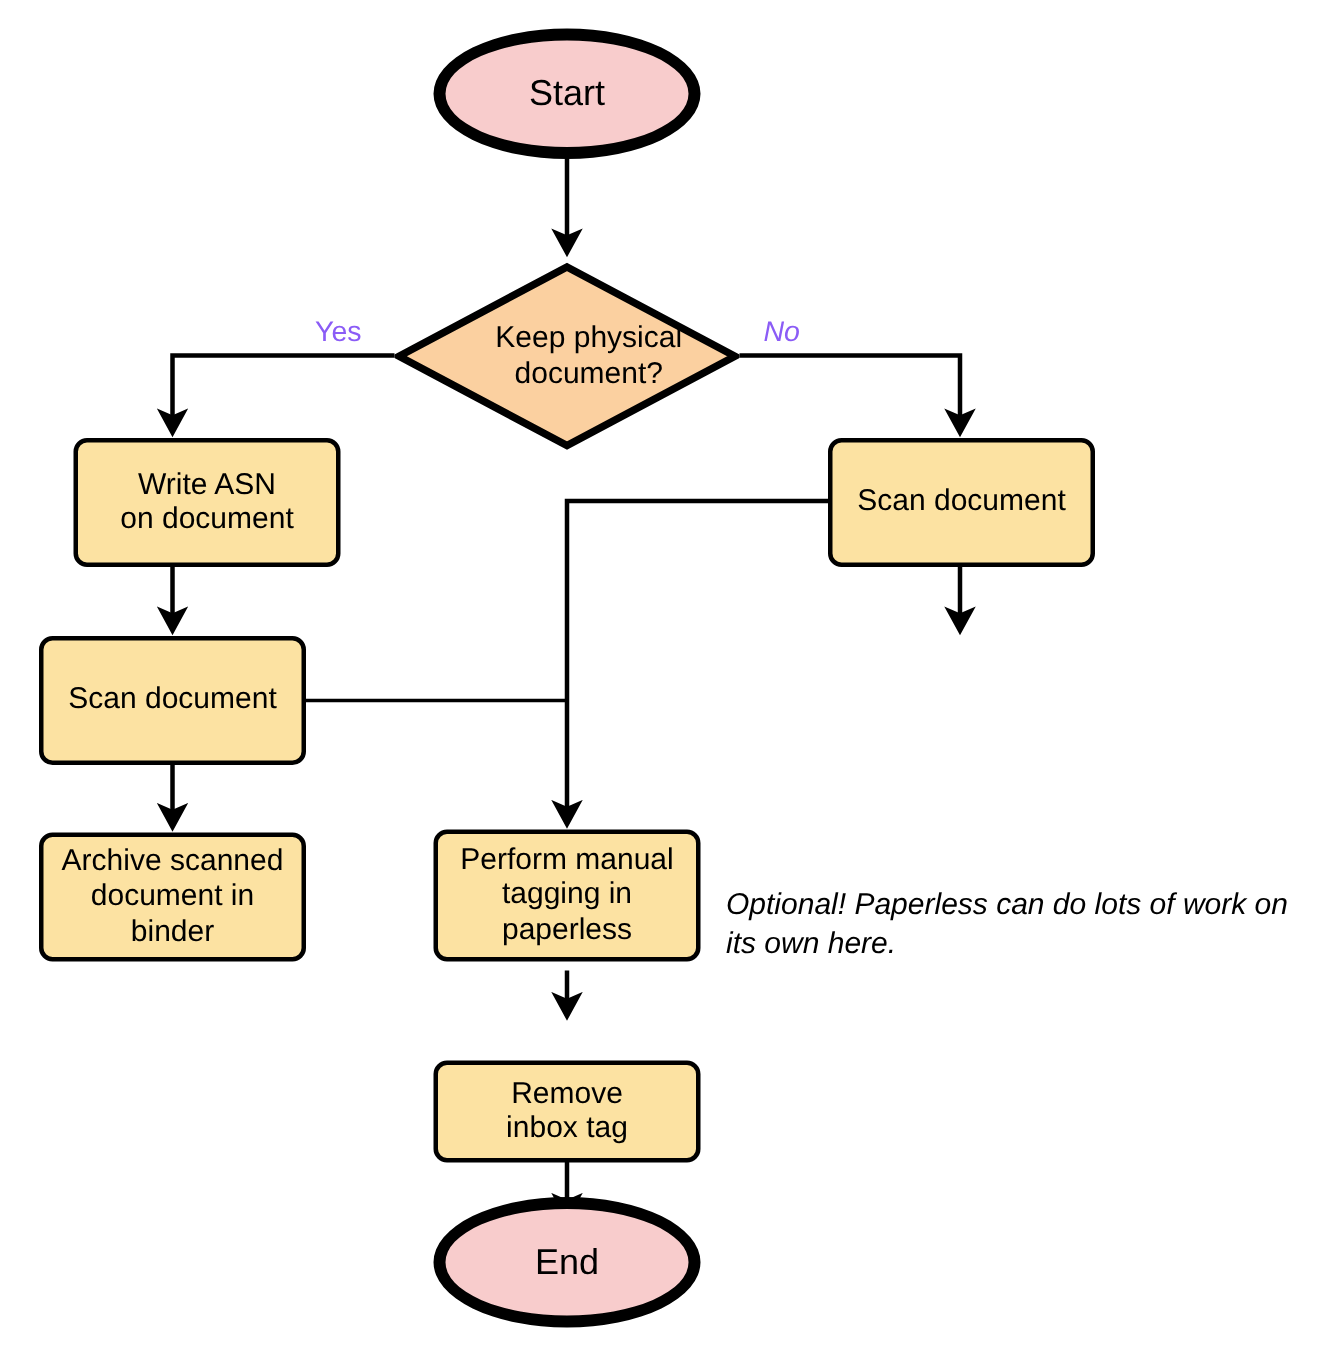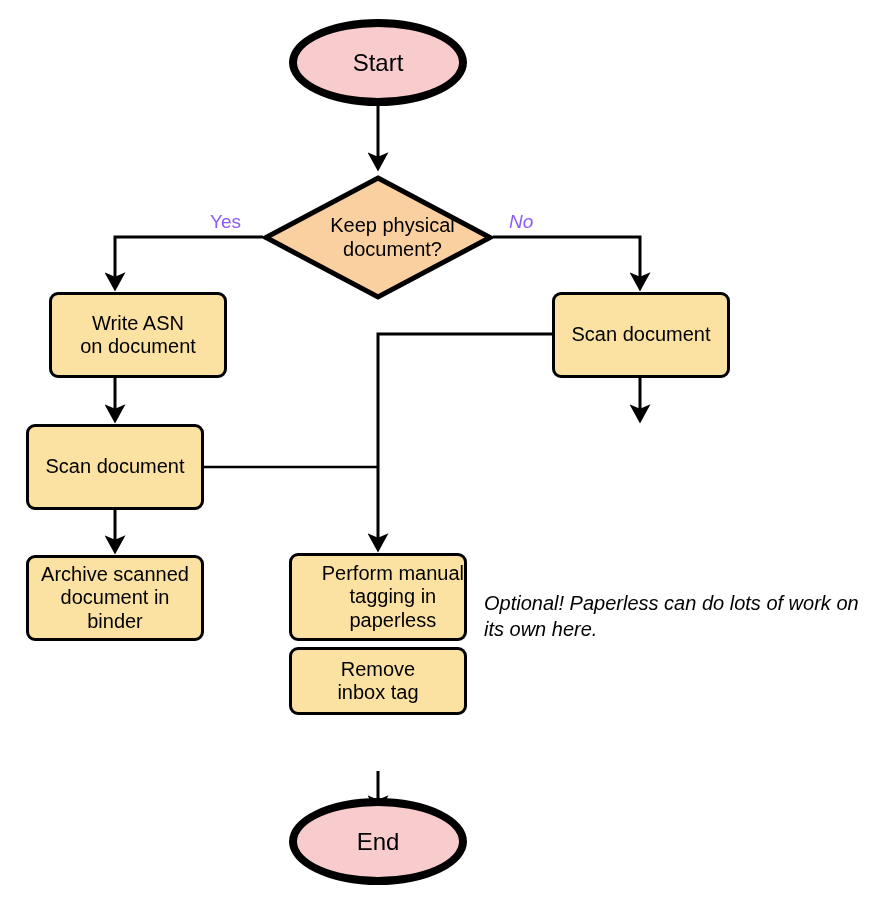--- a/index.html
+++ b/index.html
@@ -145,27 +145,27 @@
     <span>Archive scanned
 document in
 binder</span>
   </div>
 
   <div class="node node-process" style="left:552px; top:292px; width:178px; height:86px;">
     <span>Scan document</span>
   </div>
 
 
-  <div class="node node-process" style="left:289px; top:553px; width:178px; height:88px;justify-content:flex-end;">
+  <div class="node node-process" style="left:289px; top:553px; width:178px; height:88px;">
     <span>Perform manual
 tagging in
 paperless</span>
   </div>
 
-  <div class="node node-process" style="left:289px; top:647px; width:178px; height:68px;">
+  <div class="node node-process" style="left:289px; top:707px; width:178px; height:68px;">
     <span>Remove
 inbox tag</span>
   </div>
 
   <div class="node node-terminator" style="left:289px; top:798px; width:178px; height:87px;">
     <span>End</span>
   </div>
 
   <div class="edge-label" style="left:210px; top:211px;">Yes</div>
 

